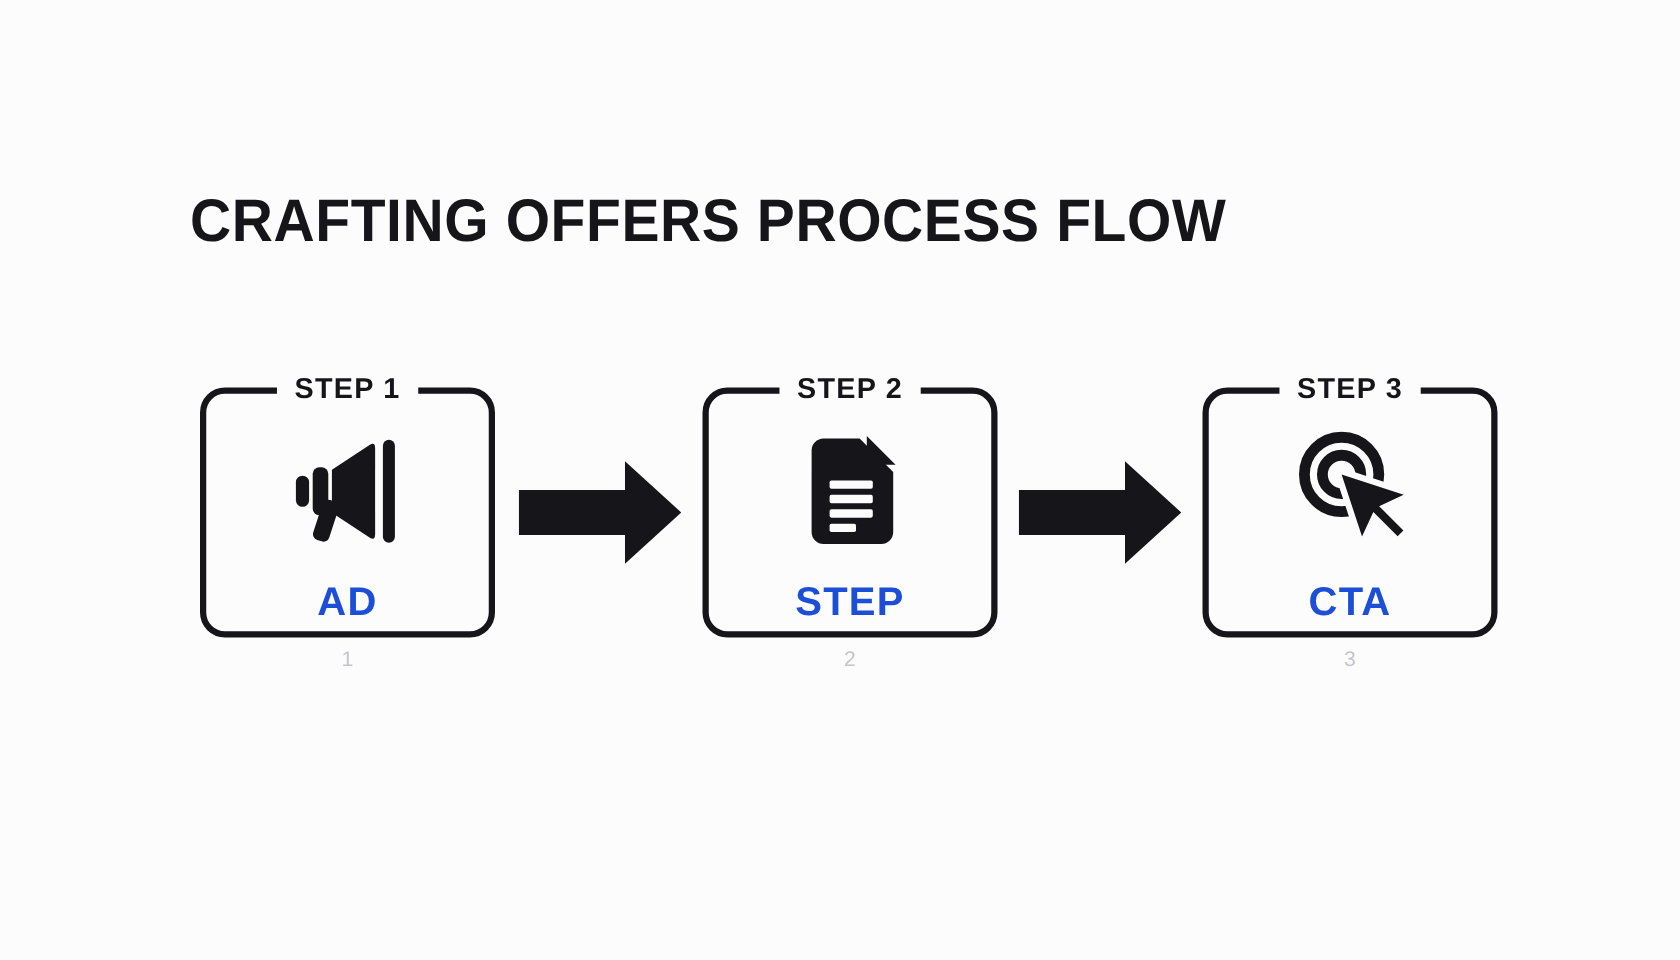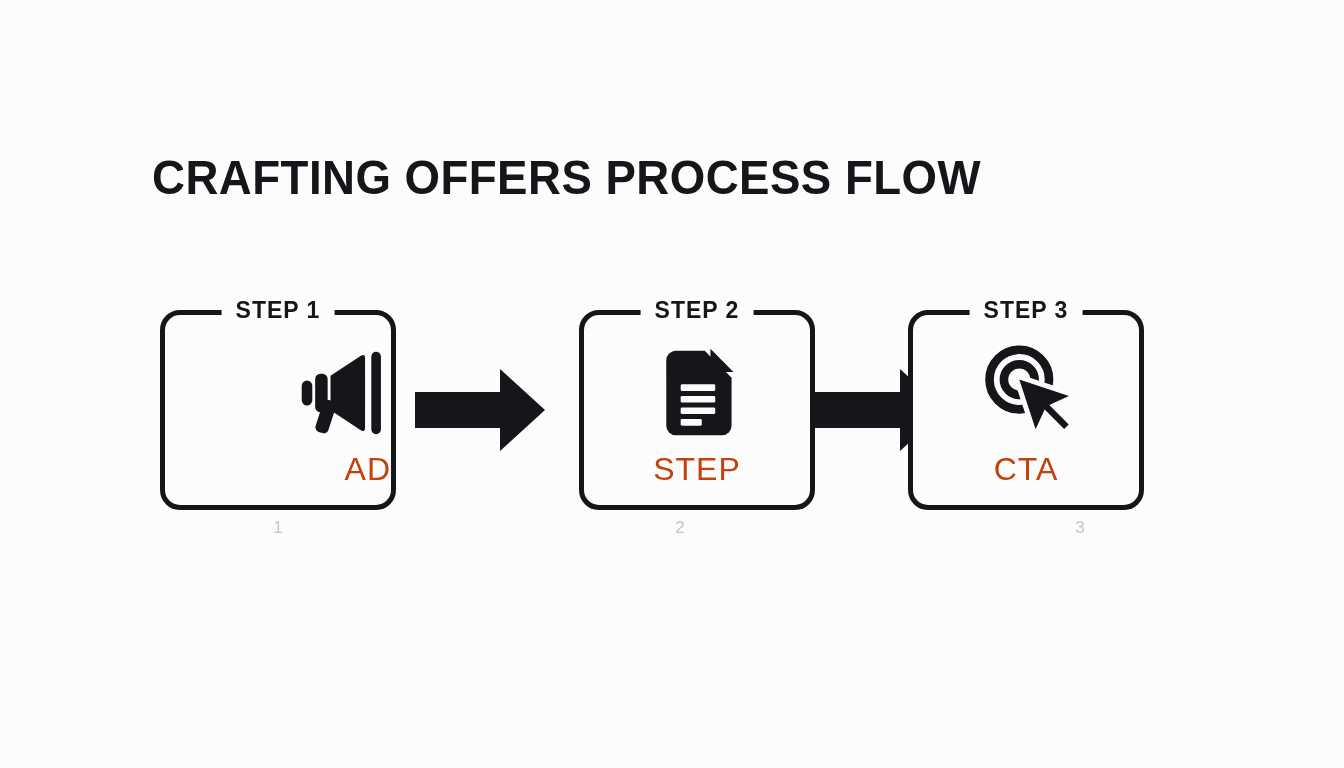--- a/index.html
+++ b/index.html
@@ -29,23 +29,23 @@
     top: 310px;
     width: 236px;
     height: 200px;
     border: 5px solid #15151a;
     border-radius: 20px;
     background: #fcfcfc;
     display: flex;
     flex-direction: column;
     align-items: center;
   }
-  .step-box.pos-1 { left: 160px; align-items: flex-end; }
-  .step-box.pos-2 { left: 579px; text-align: center; }
-  .step-box.pos-3 { left: 908px; }
+  .step-box.pos-1 { left: 160px; }
+  .step-box.pos-2 { left: 562px; text-align: center; }
+  .step-box.pos-3 { left: 962px; }
 
   .step-legend {
     position: absolute;
     top: -19px;
     left: 50%;
     transform: translateX(-50%);
     background: #fcfcfc;
     padding: 0 14px;
     font-size: 23px;
     font-weight: 800;
@@ -59,25 +59,25 @@
     margin-top: 30px;
     width: 96px;
     height: 96px;
     display: flex;
     align-items: center;
     justify-content: center;
   }
   .step-icon svg { width: 96px; height: 96px; display: block; }
 
   .step-name {
-    margin-top: 12px;
+    margin-top: 24px;
     font-size: 32px;
-    font-weight: 400;
+    font-weight: 700;
     letter-spacing: 1px;
-    color: #c2410c;
+    color: #1d4ed8;
     line-height: 32px;
   }
 
   .step-footnote {
     position: absolute;
     top: 518px;
     width: 236px;
     text-align: center;
     font-size: 17px;
     color: #c3c5cb;

